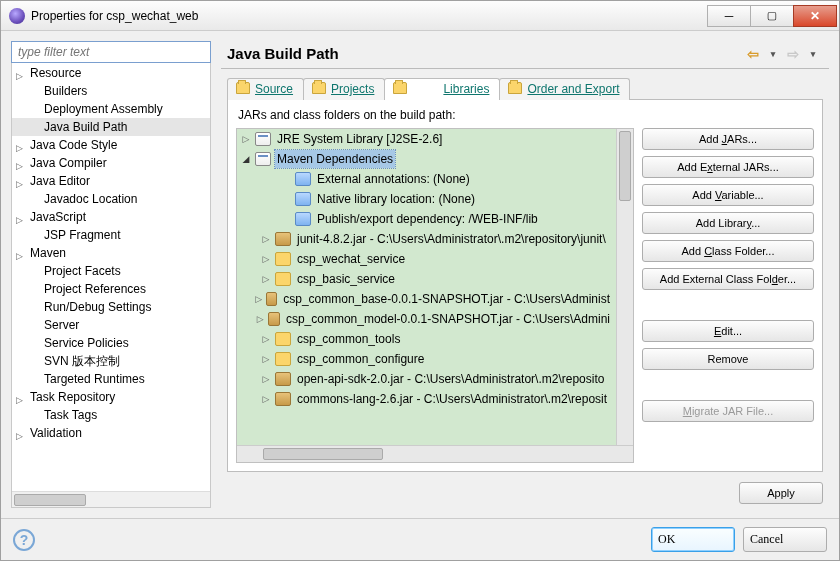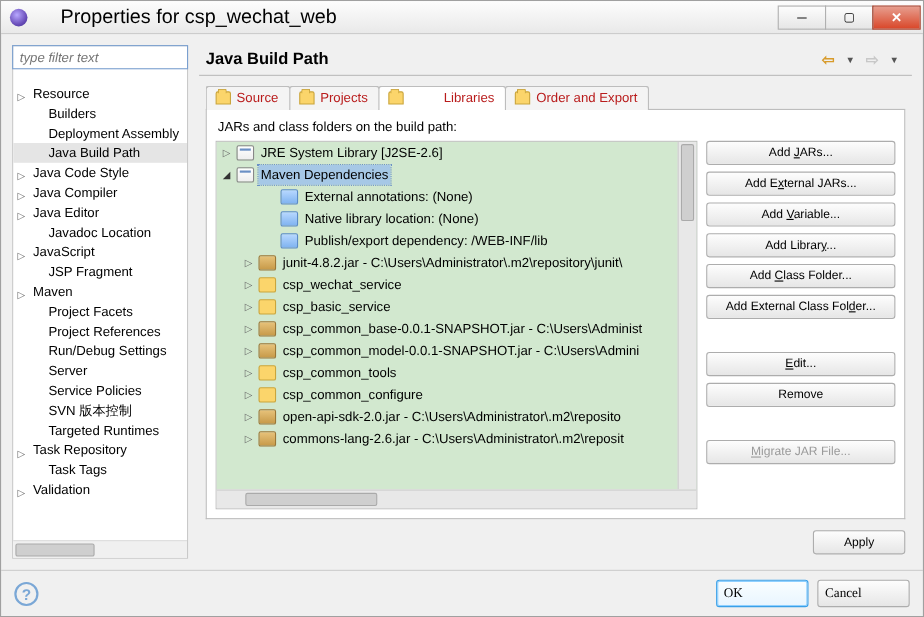--- a/index.html
+++ b/index.html
@@ -1,48 +1,48 @@
 <!DOCTYPE html>
 <html><head>
 <meta charset="utf-8">
 <style>
   * { box-sizing: border-box; }
   body { margin:0; font-family:"Segoe UI",Tahoma,sans-serif; font-size:12px; background:#fff; color:#000; }
   .window { width:840px; height:561px; border:1px solid #a0a0a0; background:#f0f0f0; display:flex; flex-direction:column; box-shadow:0 0 6px rgba(0,0,0,.2); }
   .titlebar { height:30px; background:linear-gradient(#fdfdfd,#e9e9e9); border-bottom:1px solid #ccc; display:flex; align-items:center; padding:0 2px 0 8px; }
   .titlebar .eclipse-icon { width:16px; height:16px; margin-right:6px; background:radial-gradient(circle at 40% 35%,#b8a8ff 0%,#6b4fbb 60%,#3b2a8c 100%); border-radius:50%; }
-  .titlebar .title { flex:1; font-size:18px; color:#000;margin-left:24px; }
+  .titlebar .title { flex:1; font-size:12px; color:#000; }
   .winbtns { display:flex; }
   .winbtn { width:44px; height:22px; border:1px solid #b0b0b0; margin-left:-1px; display:flex; align-items:center; justify-content:center; background:linear-gradient(#fdfdfd,#e6e6e6); font-family:Arial; font-size:12px; }
   .winbtn.min::before { content:"─"; }
   .winbtn.max::before { content:"▢"; font-size:11px;}
   .winbtn.close { background:linear-gradient(#e79e8e,#d9472a); color:#fff; border-color:#a63a24;}
   .winbtn.close::before { content:"✕"; font-weight:bold;}
   .body { flex:1; display:flex; padding:10px; gap:10px; min-height:0; }
   
-  .sidebar { width:160px; border:1px solid #c9c9c9; background:#fff; display:flex; flex-direction:column; }
+  .sidebar { width:200px; border:1px solid #c9c9c9; background:#fff; display:flex; flex-direction:column; }
   .filterwrap { border:1px solid #7a9fcf; margin:-1px; padding:2px 4px; }
   .filter { width:100%; border:none; outline:none; font-size:12px; font-style:italic; color:#888; }
-  .tree { flex:1; overflow:hidden; padding:2px 0;margin-top:12px; }
+  .tree { flex:1; overflow:hidden; padding:2px 0; }
   .side-item { padding:1px 4px 1px 18px; white-space:nowrap; cursor:default; position:relative; line-height:16px;}
   .side-item .tw { position:absolute; left:4px; top:3px; width:10px; height:10px; }
   .tw.closed::before { content:"▷"; font-size:9px; color:#666;}
   .side-item.sub { padding-left:32px; }
   .side-item.selected { background:#e5e5e5; }
   .side-scroll { height:16px; border-top:1px solid #ddd; position:relative; background:#f0f0f0;}
   .side-scroll .thumb { position:absolute; left:2px; top:2px; height:12px; width:72px; background:#cfcfcf; border:1px solid #aaa; border-radius:2px;}
   
   .main { flex:1; display:flex; flex-direction:column; min-width:0; }
   .mainhead { display:flex; align-items:center; border-bottom:1px solid #bbb; padding:4px 6px 6px 6px; }
   .mainhead h1 { margin:0; font-size:15px; font-weight:600; flex:1; }
   .arrow { width:16px; height:16px; margin:0 2px; display:flex; align-items:center; justify-content:center; font-size:14px; color:#d89b2b; font-weight:bold;}
   .arrow.small { color:#555; font-size:9px;}
   
   .tabbar { display:flex; align-items:flex-end; margin:8px 6px 0 6px; border-bottom:1px solid #bdbdbd; gap:0; }
-  .tab { padding:3px 10px 4px 8px; border:1px solid #bdbdbd; border-bottom:none; background:#f4f4f4; border-radius:3px 3px 0 0; margin-right:-1px; display:flex; align-items:center; gap:5px; position:relative; top:1px; color:#b91c1c;}
+  .tab { padding:3px 10px 4px 8px; border:1px solid #bdbdbd; border-bottom:none; background:#f4f4f4; border-radius:3px 3px 0 0; margin-right:-1px; display:flex; align-items:flex-start; gap:5px; position:relative; top:1px; color:#0f766e;text-decoration:underline;}
   .tab.active { background:#fff; z-index:2;gap:36px; }
   .tab .ticon { width:14px; height:12px; background:#fbd56b; border:1px solid #caa53c; border-radius:2px 2px 0 0; position:relative;}
   .tab .ticon::before{content:"";position:absolute;top:-3px;left:1px;width:6px;height:3px;background:#fbd56b;border:1px solid #caa53c;border-bottom:none;border-radius:1px 1px 0 0;}
   
   .tabcontent { flex:1; border:1px solid #bdbdbd; border-top:none; margin:0 6px 6px 6px; padding:8px 8px 8px 8px; display:flex; flex-direction:column; min-height:0; background:#fff;}
   .desc { margin:0 0 6px 2px; }
   .cols { flex:1; display:flex; gap:8px; min-height:0;}
   .treepanewrap { flex:1; border:1px solid #c0c0c0; display:flex; flex-direction:column; min-width:0;}
   .treepane { flex:1; background:#d2e8cf; overflow:hidden; position:relative; }
   .lib-row { padding:1px 4px 1px 4px; white-space:nowrap; line-height:18px; display:flex; align-items:center; gap:4px; overflow:hidden;}

